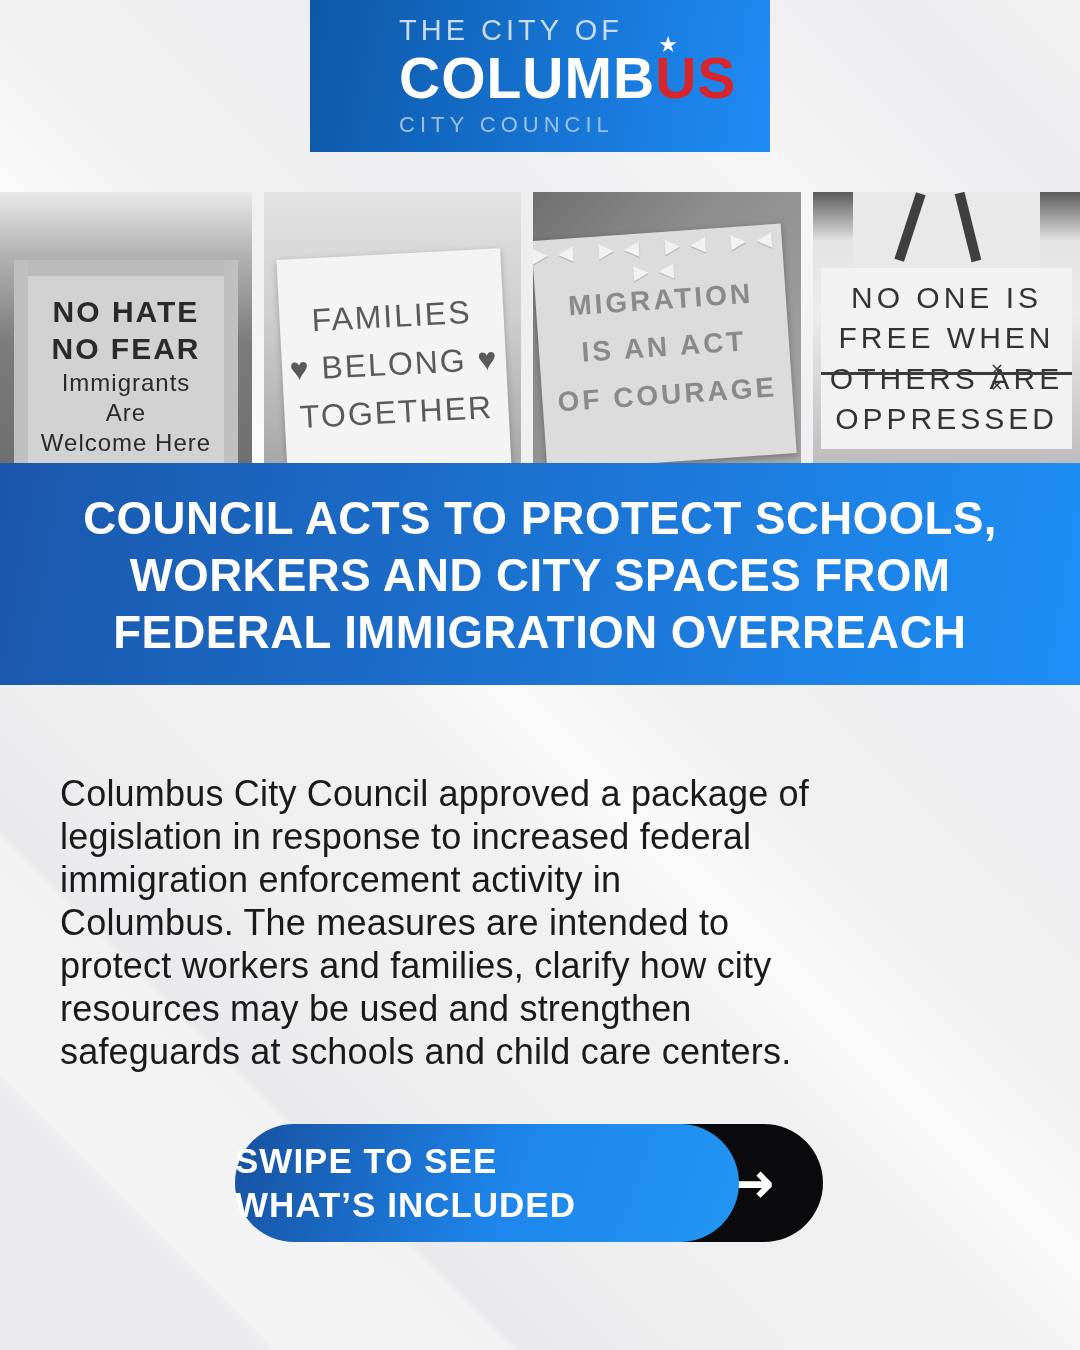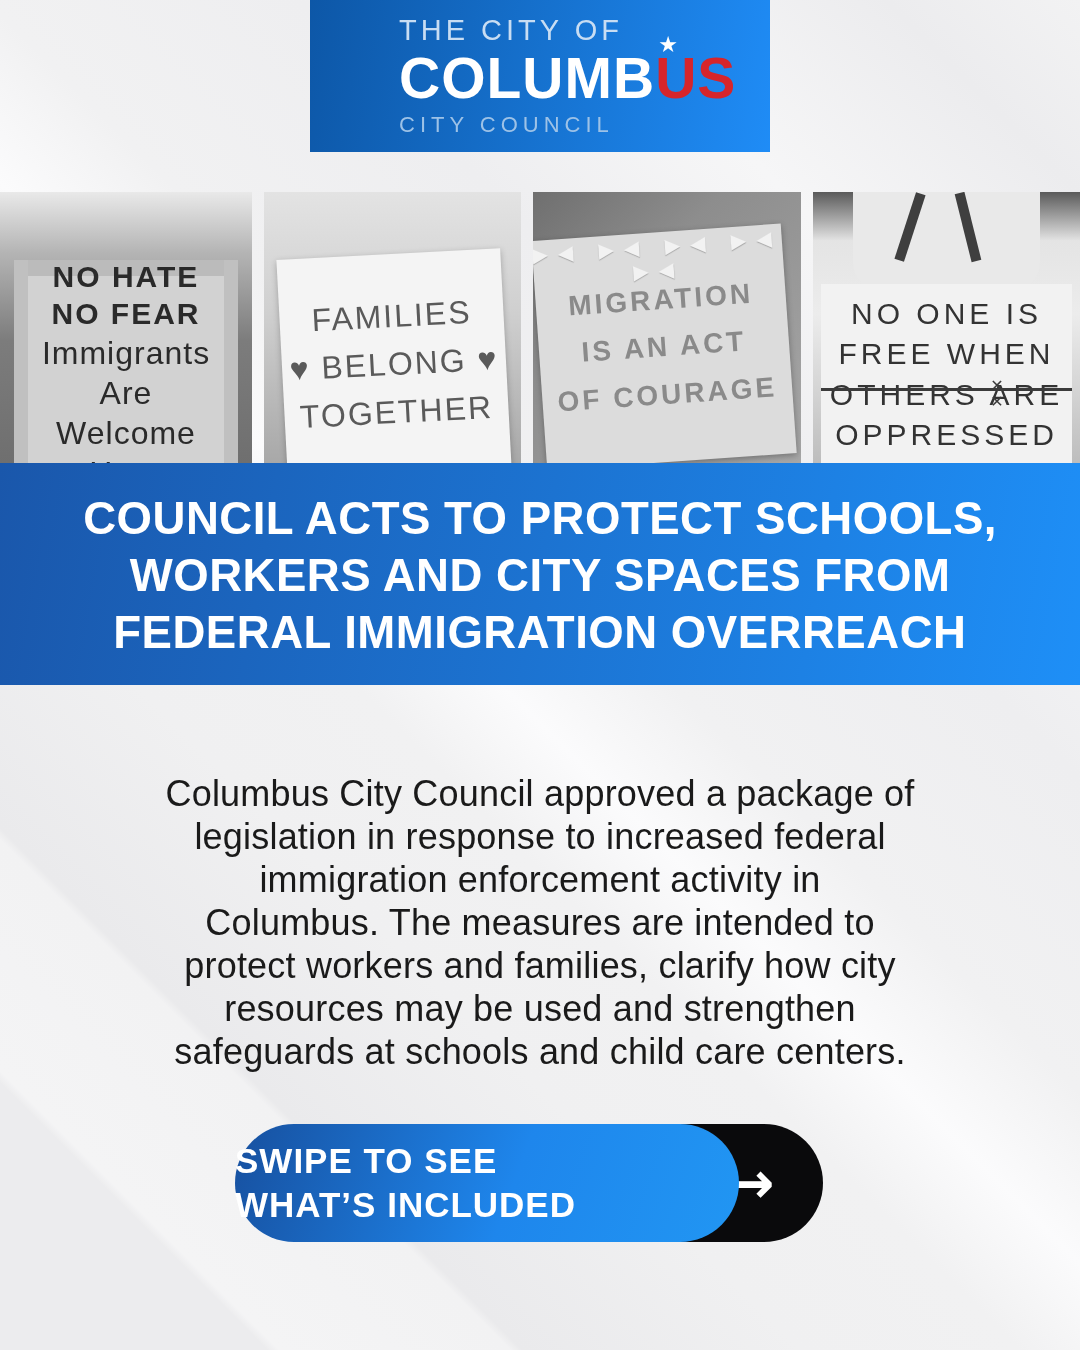--- a/index.html
+++ b/index.html
@@ -41,27 +41,27 @@
     position:absolute;box-sizing:border-box;display:flex;flex-direction:column;
     align-items:center;justify-content:center;text-align:center;color:#2a2a2a;
   }
   .p1 .sign{
     left:14px;top:28px;width:224px;height:230px;background:#d4d2cf;
     border-left:14px solid #c2c0bd;border-right:14px solid #c2c0bd;
     box-shadow:inset 0 16px 0 #bdbbb8;
     margin-top:40px;
   }
   .p1 .sline{font-size:30px;line-height:1.25;font-weight:bold;letter-spacing:2px;}
-  .p1 .sline.hand{font-weight:normal;font-size:32px;letter-spacing:1px;}
+  .p1 .sline.hand{font-weight:normal;font-size:24px;letter-spacing:1px;}
   .p2 .sign{left:18px;top:62px;width:224px;height:220px;background:#f4f4f3;transform:rotate(-3deg);box-shadow:0 2px 6px rgba(0,0,0,.25);}
   .p2 .sline{font-size:32px;line-height:1.5;font-weight:400;color:#5a5a5a;letter-spacing:2px;}
   .p3 .sign{left:6px;top:40px;width:250px;height:230px;background:#dcdcda;transform:rotate(-4deg);box-shadow:0 2px 6px rgba(0,0,0,.3);}
   .p3 .sline{font-size:28px;line-height:1.7;font-weight:bold;color:#8a8a8a;letter-spacing:3px;}
   .butterflies{position:absolute;top:2px;left:0;width:100%;text-align:center;color:#f2f2f2;font-size:20px;letter-spacing:10px;text-shadow:0 1px 1px rgba(0,0,0,.25);}
-  .p4 .sign{left:8px;top:92px;width:251px;height:181px;background:#f2f2f1;}
+  .p4 .sign{left:8px;top:76px;width:251px;height:181px;background:#f2f2f1;}
   .p4 .sline{font-size:30px;line-height:1.35;font-weight:400;color:#333;letter-spacing:4px;position:relative;}
   .barbed{
     position:absolute;left:0;top:104px;width:100%;height:0;border-top:3px solid #3b3b3b;
   }
   .barbed span{
     position:absolute;top:-13px;width:100%;text-align:center;color:#3b3b3b;
     font-size:16px;letter-spacing:44px;line-height:1;
   }
   .p4 .shirt{position:absolute;left:40px;top:0;width:187px;height:100px;background:#e9e9e9;border-radius:0 0 30px 30px;}
   .p4 .strap{position:absolute;top:0;width:10px;height:70px;background:#3f3f3f;}
@@ -74,21 +74,21 @@
     background:linear-gradient(100deg,#1a57ab 0%,#1e8ff7 100%);
     display:flex;flex-direction:column;align-items:center;justify-content:center;
   }
   .banner .hline{
     color:#ffffff;font-weight:bold;font-size:47px;line-height:57px;letter-spacing:0.5px;
     text-align:center;white-space:nowrap;transform:scaleX(0.97);
   }
 
   
   .body-copy{
-    position:absolute;left:60px;top:772px;width:960px;text-align:center;color:#1a1a1a;
+    position:absolute;left:60px;top:772px;width:960px;color:#1a1a1a;
   }
   .body-copy .bline{font-size:36px;line-height:43px;font-weight:400;letter-spacing:0.2px;}
 
   
   .cta{position:absolute;left:235px;top:1124px;width:588px;height:118px;cursor:pointer;}
   .cta .pill-black{
     position:absolute;right:0;top:0;width:420px;height:118px;background:#0a0a0c;border-radius:59px;
   }
   .cta .pill-blue{
     position:absolute;left:0;top:0;width:504px;height:118px;border-radius:59px;

